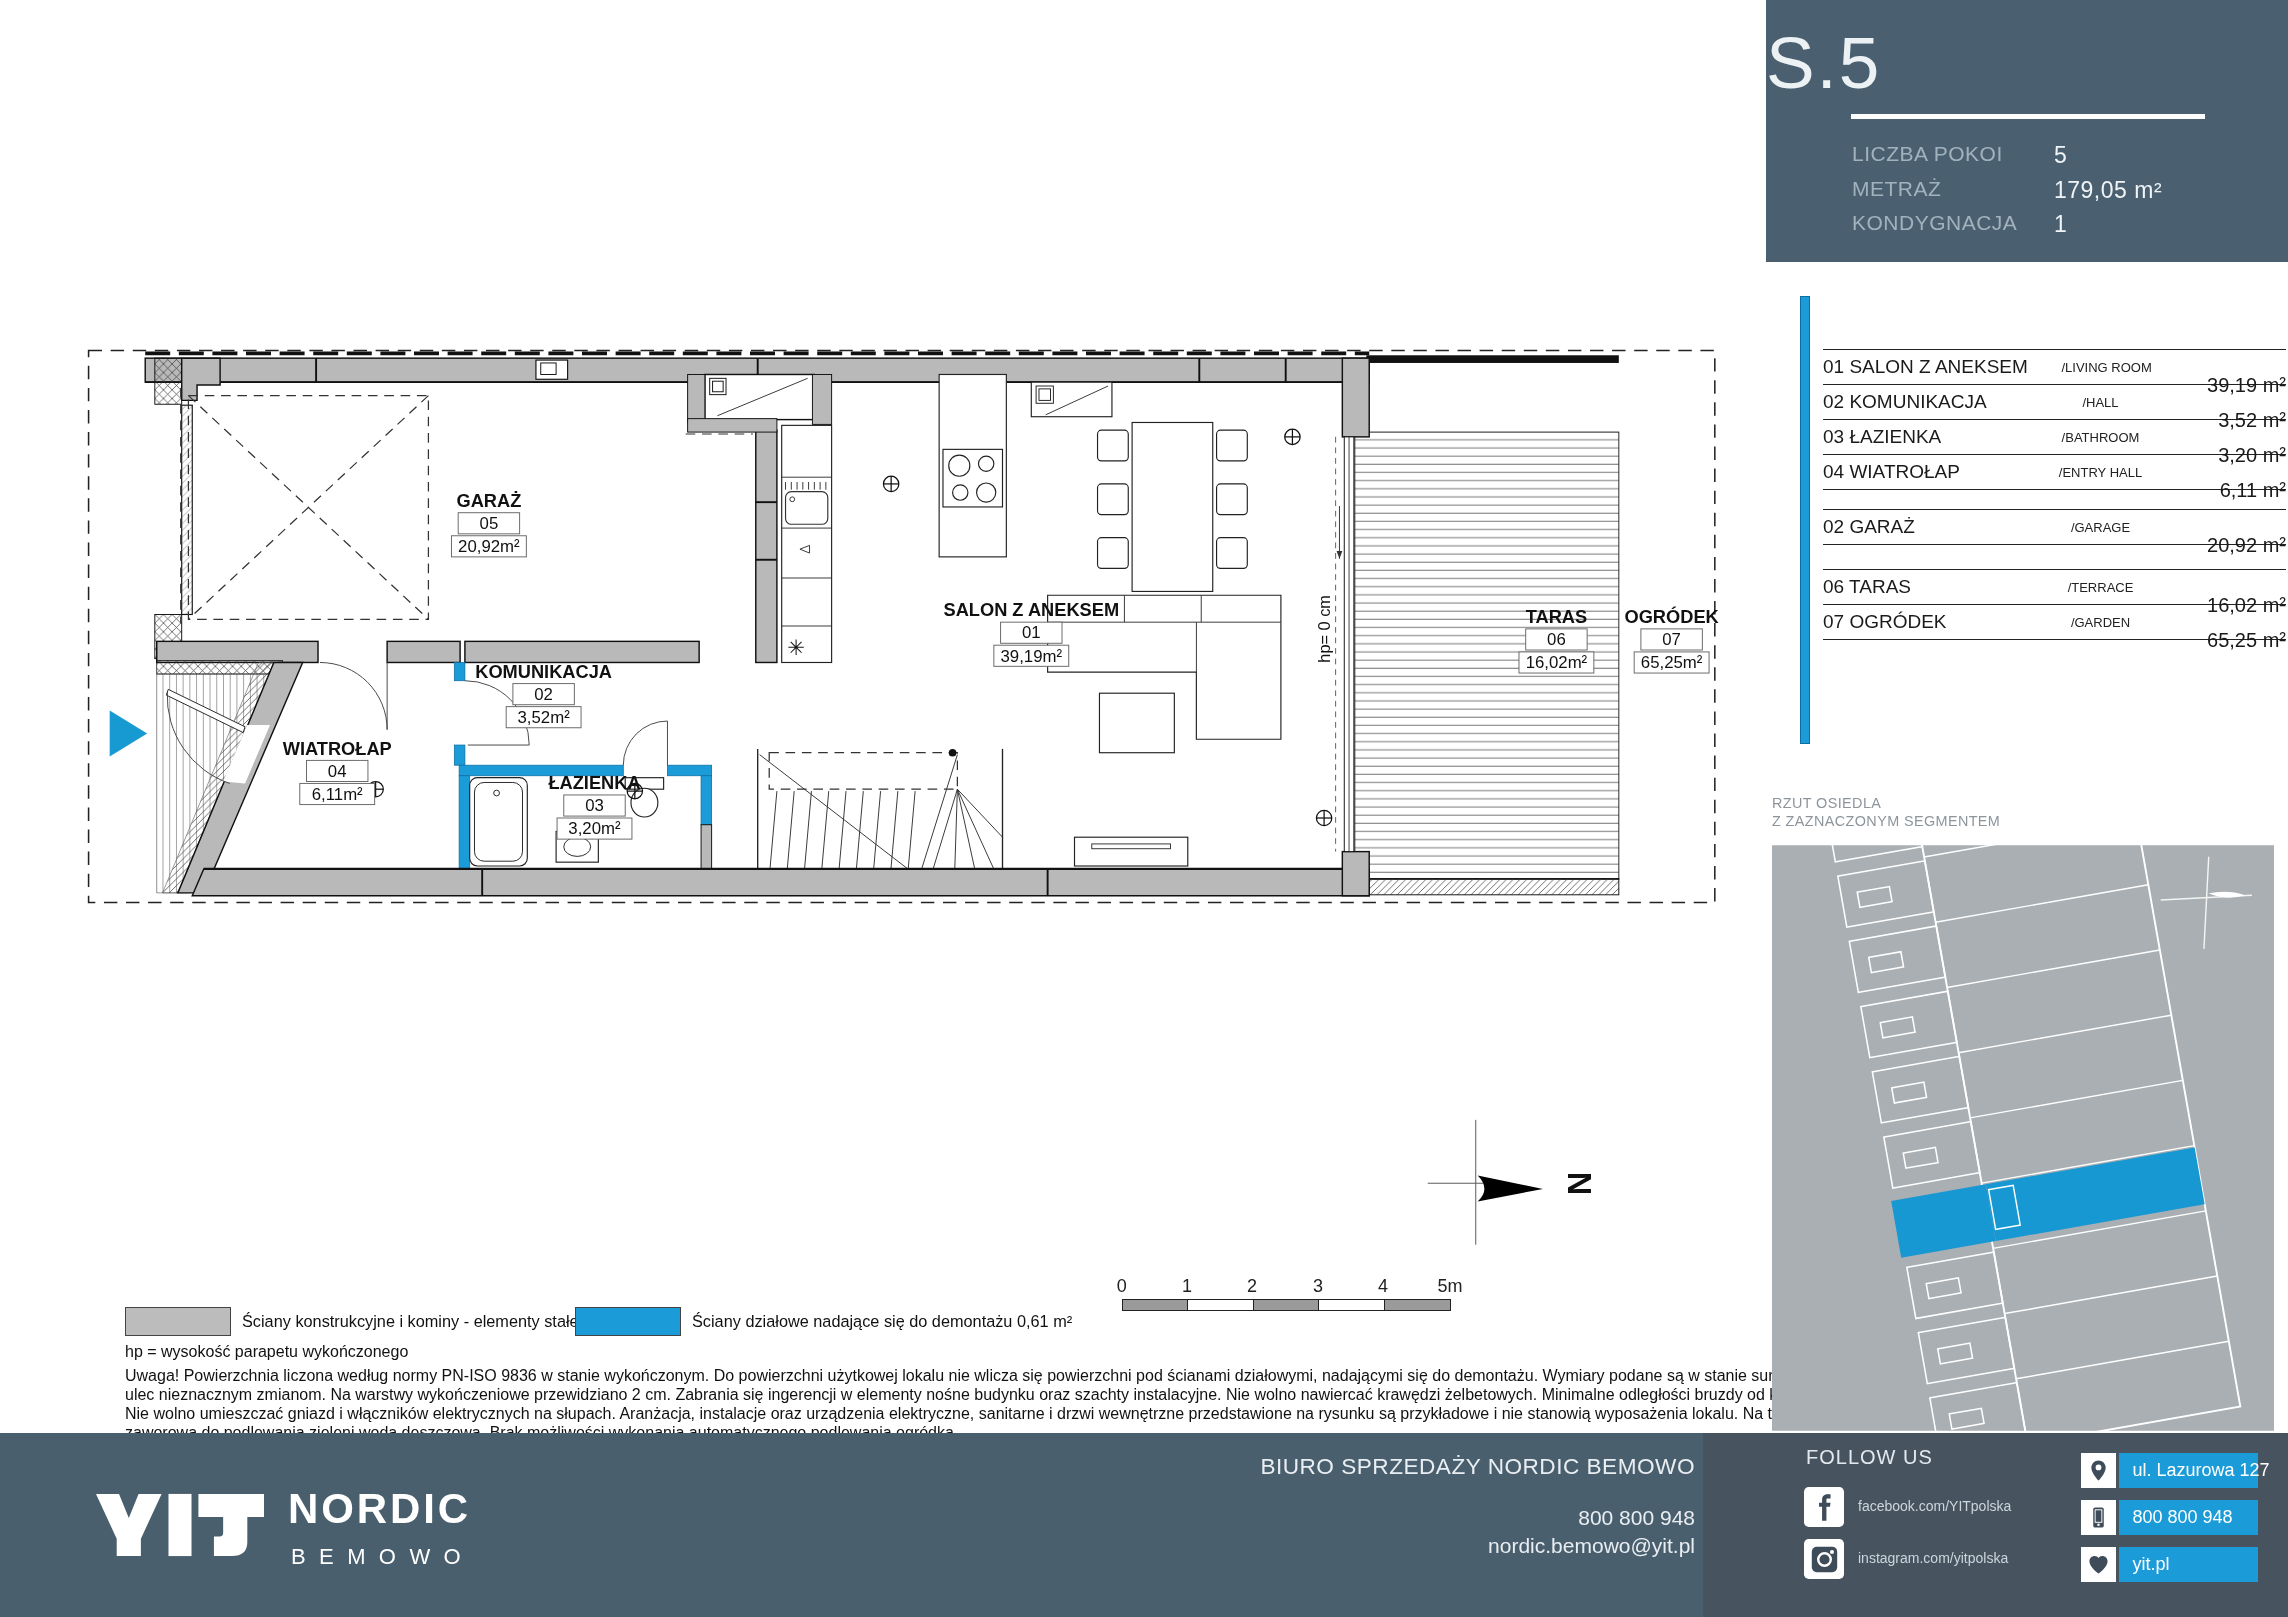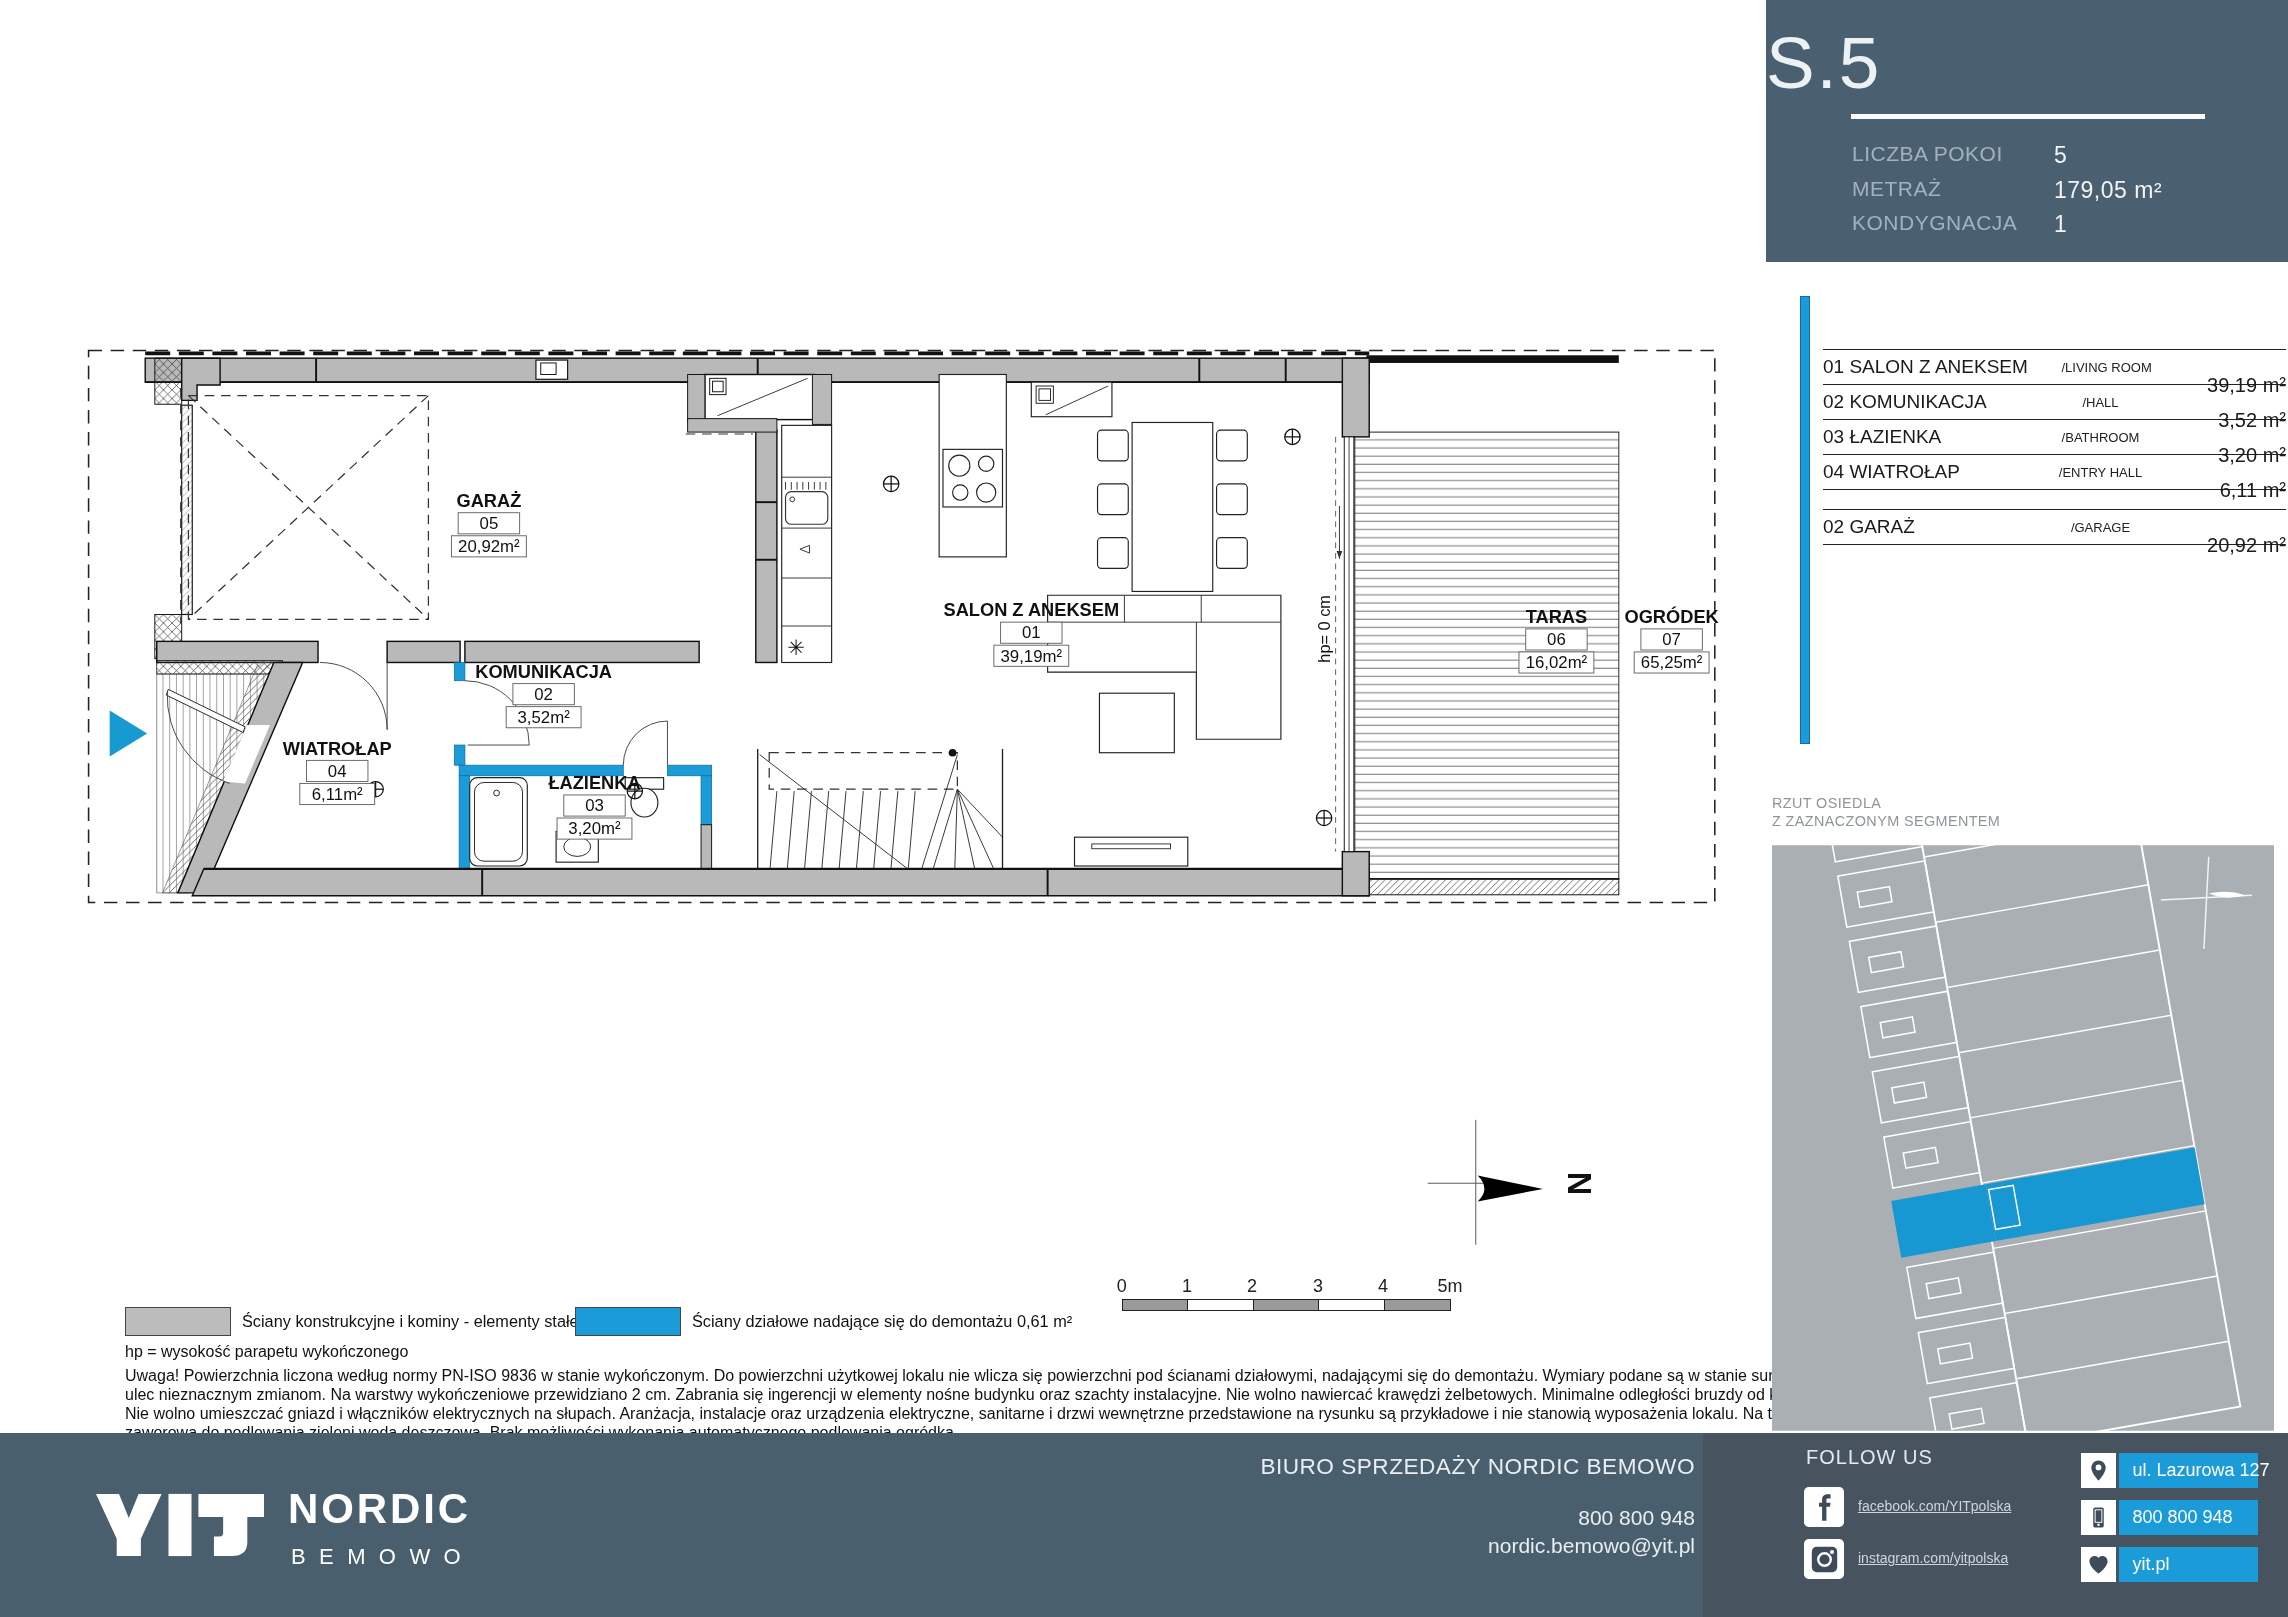--- a/index.html
+++ b/index.html
@@ -58,21 +58,21 @@
   .footer{left:0;top:1433px;width:2288px;height:184px;background:#4a5f6e;}
   .footer-right{position:absolute;left:1703px;top:0;width:585px;height:184px;background:#475460;}
   .brand-n{position:absolute;left:288px;top:52px;font-size:42px;font-weight:bold;color:#fff;letter-spacing:2.9px;}
   .brand-b{position:absolute;left:291px;top:111px;font-size:22px;color:#fff;letter-spacing:13.4px;}
   .office{position:absolute;right:593px;top:21px;text-align:right;color:#e9eef2;}
   .office .o1{font-size:22.6px;letter-spacing:0.5px;}
   .office .o2{font-size:21px;margin-top:26px;}
   .office .o3{font-size:21px;margin-top:3.8px;}
   .follow{position:absolute;left:1806px;top:12.5px;font-size:20px;color:#e3e9ee;letter-spacing:1px;}
   .sicon{position:absolute;width:40px;height:40px;background:#fff;border-radius:4.8px;display:flex;align-items:center;justify-content:center;}
-  .slab{position:absolute;font-size:14px;color:#ccd5dc;text-decoration:underline;}
+  .slab{position:absolute;font-size:14px;color:#ccd5dc;}
   .crow-icon{position:absolute;width:35px;height:35px;background:#fff;display:flex;align-items:center;justify-content:center;}
   .crow-bar{position:absolute;width:139px;height:35px;background:#1b9cd8;color:#fff;font-size:18px;line-height:35px;padding-left:13.4px;box-sizing:border-box;white-space:nowrap;}
 </style>
 </head>
 <body>
 
 <svg class="abs" style="left:85px;top:338px;" width="1643" height="576" viewBox="0 0 1710 600">
   <defs>
     <pattern id="xh" width="9" height="9" patternUnits="userSpaceOnUse">
       <path d="M0,9 L9,0 M0,0 L9,9" stroke="#333" stroke-width=".7"></path>
@@ -437,20 +437,32 @@
         <span class="ar">6,11 m²</span>
       </div>
   </div>
   <div class="rgroup" style="top:221px">
     <div class="rrow">
         <span class="nm">02 GARAŻ</span>
         <span class="en">/GARAGE</span>
         <span class="ar">20,92 m²</span>
       </div>
   </div>
+  <div class="rgroup" style="top:281px">
+    <div class="rrow">
+        <span class="nm">06 TARAS</span>
+        <span class="en">/TERRACE</span>
+        <span class="ar">16,02 m²</span>
+      </div>
+    <div class="rrow">
+        <span class="nm">07 OGRÓDEK</span>
+        <span class="en">/GARDEN</span>
+        <span class="ar">65,25 m²</span>
+      </div>
+  </div>
 </div>
 
 <div class="abs site-cap">
   <div>RZUT OSIEDLA</div>
   <div>Z ZAZNACZONYM SEGMENTEM</div>
 </div>
 <svg class="abs" style="left:1772px;top:845px;" width="502" height="586" viewBox="0 0 523 610">
   <rect x="0" y="0" width="523" height="610" fill="#a9afb3"></rect>
   <g stroke="#f4f4f4" stroke-width="1.5">
     <line x1="455" y1="12" x2="450" y2="108"></line>

